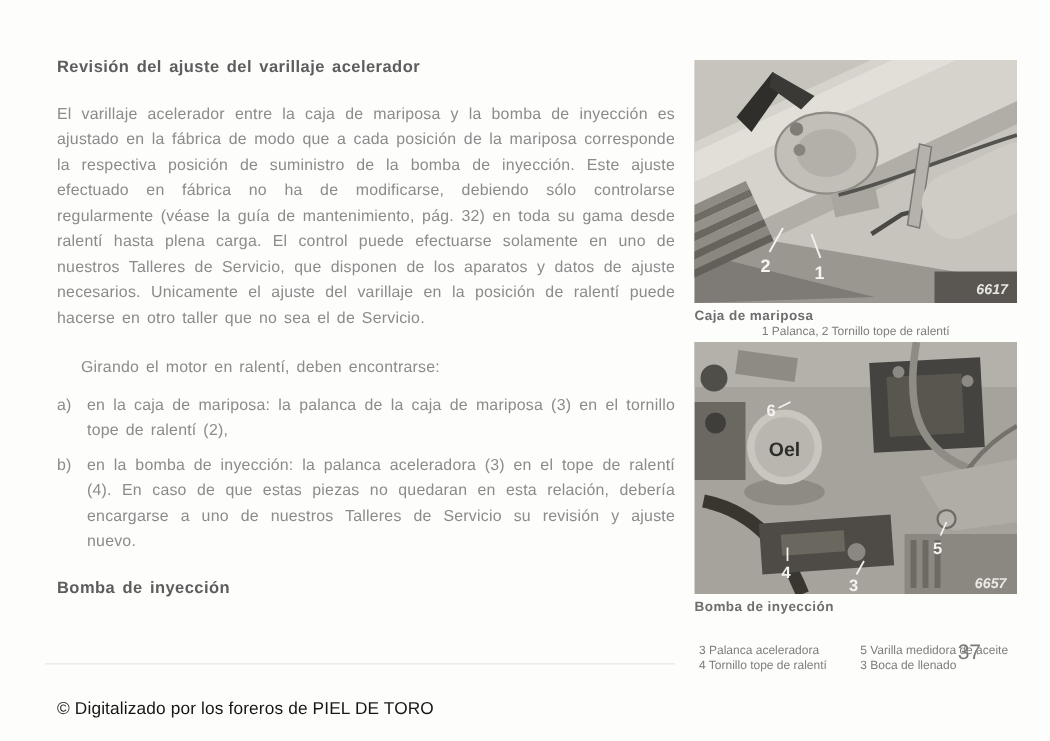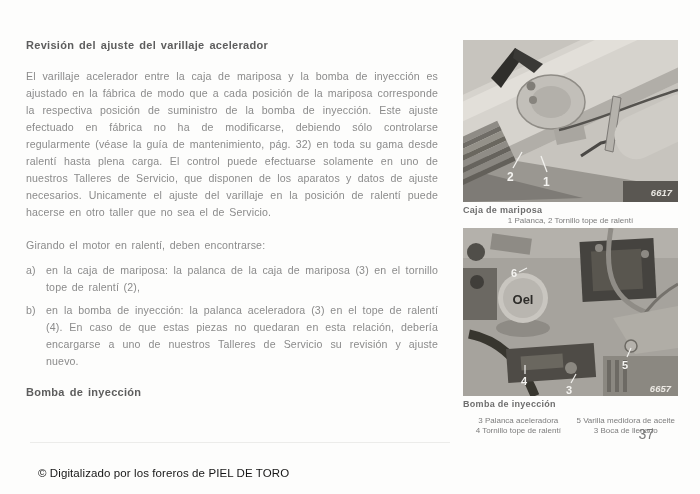--- a/index.html
+++ b/index.html
@@ -12,21 +12,21 @@
     overflow: hidden;
   }
   .page {
     position: relative;
     width: 700px;
     height: 494px;
   }
   
   .text-column {
     position: absolute;
-    left: 26px;
+    left: 38px;
     top: 38px;
     width: 412px;
     color: #8b8b8b;
     font-size: 10.6px;
     line-height: 17px;
     letter-spacing: 0.15px;
     word-spacing: 1.5px;
   }
   .section-title {
     font-size: 11px;
@@ -37,21 +37,21 @@
     margin: 0 0 16px 0;
   }
   .section-title.second {
     margin: 15px 0 13px 0;
   }
   .para {
     text-align: justify;
     margin: 0 0 16px 0;
   }
   .intro-line {
-    margin: 14px 0 8px 0;
+    margin: 14px 0 8px 16px;
   }
   .list-item {
     display: flex;
     margin: 0 0 6px 0;
   }
   .list-marker {
     flex: none;
     width: 20px;
   }
   .list-text {
@@ -86,22 +86,22 @@
     text-align: center;
     line-height: 9px;
     margin-top: 1px;
   }
   .photo2-wrap { margin-top: 3px; }
   .legend-cols {
     display: flex;
     font-size: 8px;
     color: #7d7d7d;
     line-height: 9.5px;
-    margin-top: 7px;
-    text-align: center;
+    margin-top: 20px;
+    text-align: left;
   }
   .legend-col { flex: 1; padding-left: 3px; }
   .legend-entry {
     padding-left: 9px;
     text-indent: -9px;
   }
   
   .page-number {
     position: absolute;
     right: 46px;

